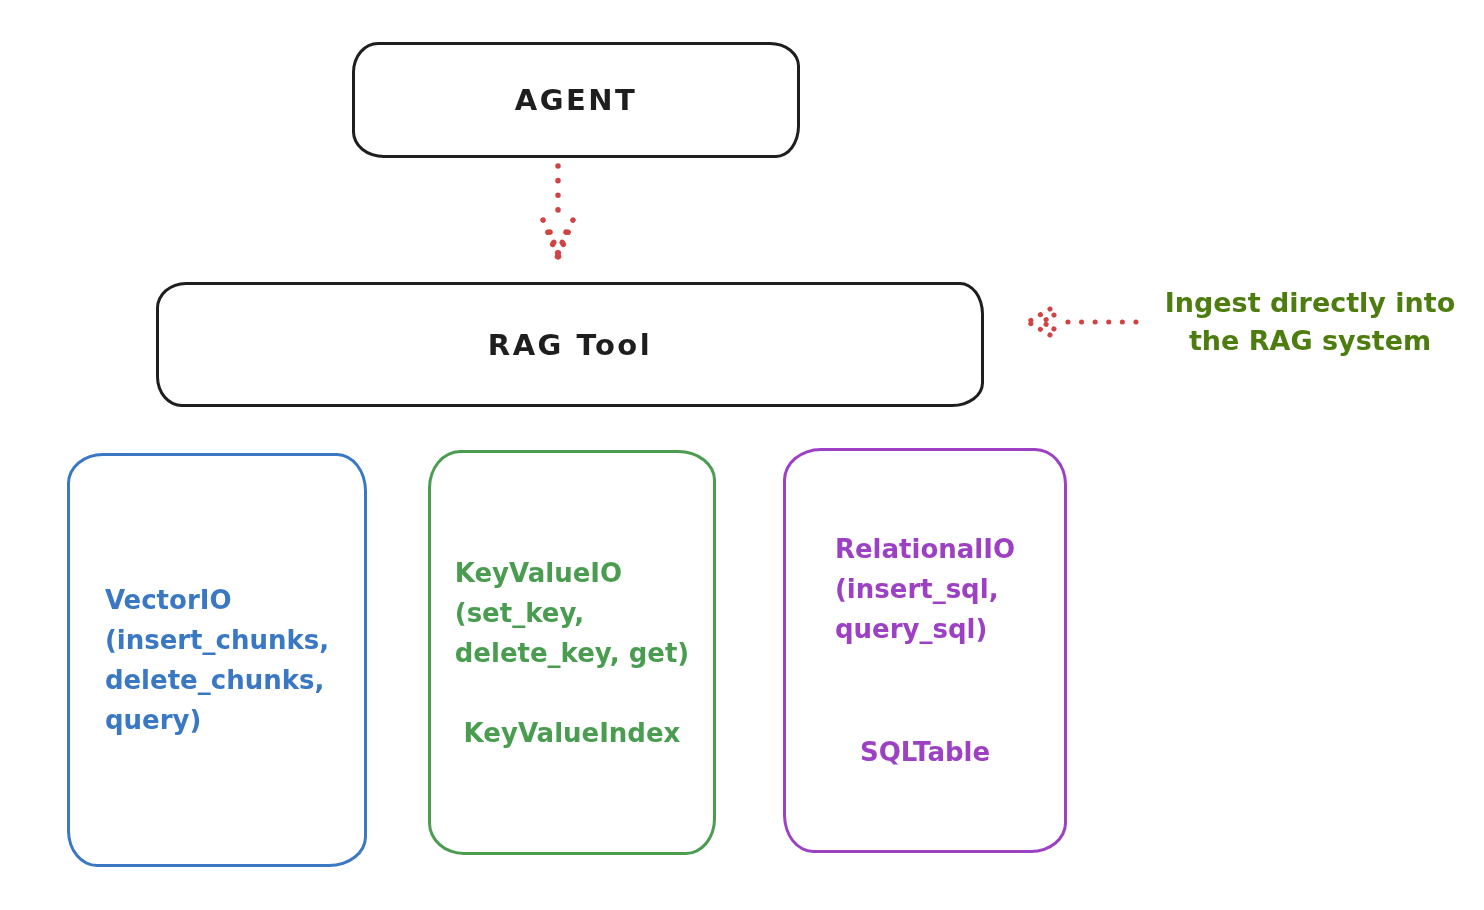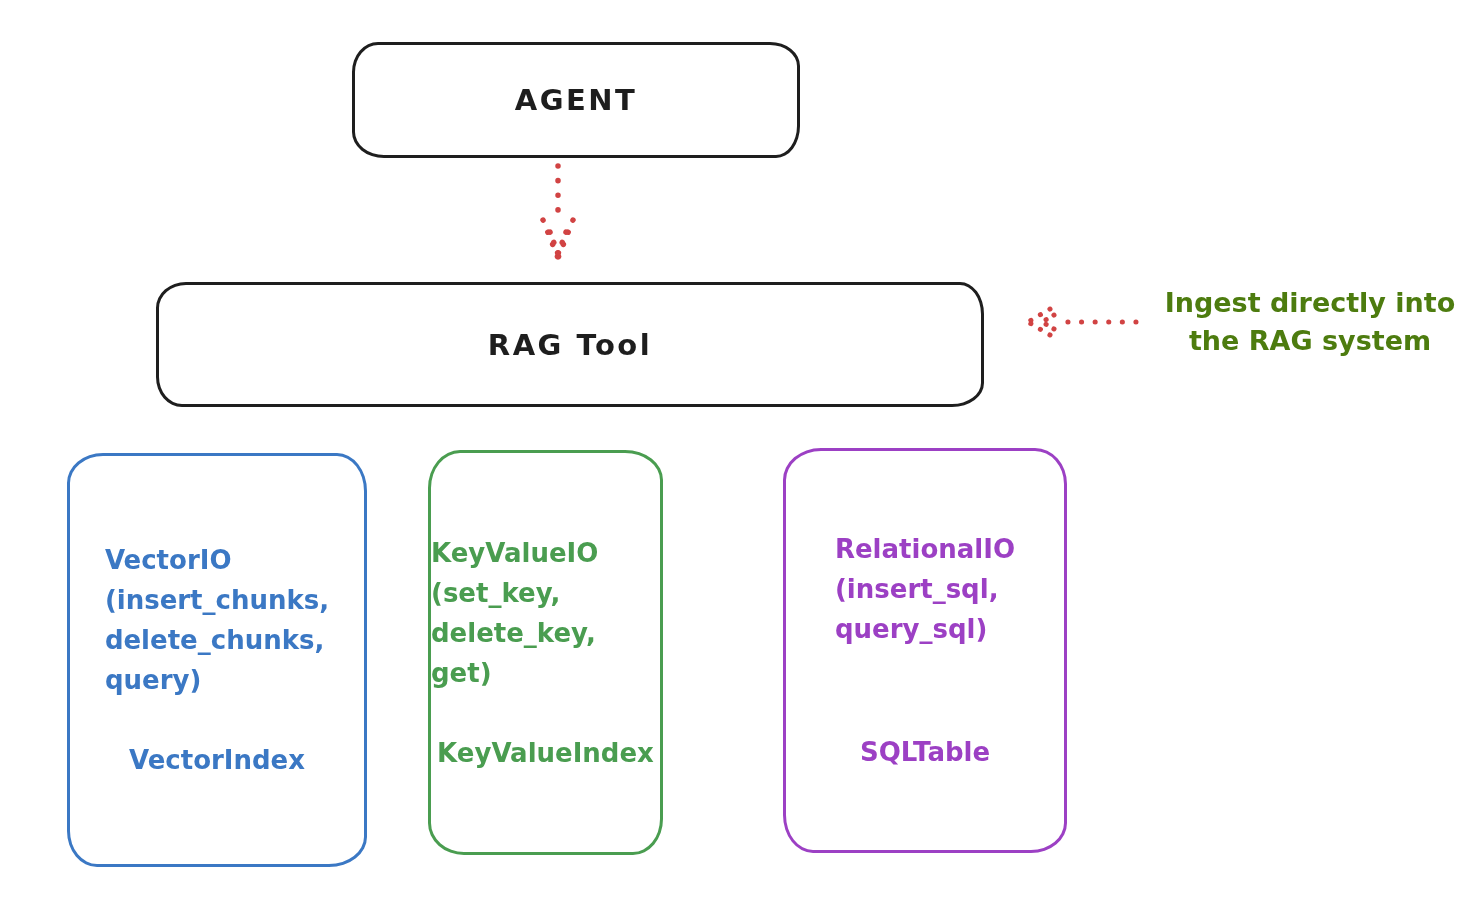--- a/index.html
+++ b/index.html
@@ -70,21 +70,21 @@
   }
   .box-vector {
     left: 67px; top: 453px;
     width: 300px; height: 414px;
     border-color: #3b78c4;
     color: #3b78c4;
     border-radius: 36px 30px 38px 30px / 30px 38px 30px 36px;
   }
   .box-keyvalue {
     left: 428px; top: 450px;
-    width: 235px; height: 405px;
+    width: 288px; height: 405px;
     border-color: #4a9d50;
     color: #4a9d50;
     border-radius: 32px 38px 30px 36px / 38px 30px 36px 32px;
   }
   .box-relational {
     left: 783px; top: 448px;
     width: 284px; height: 405px;
     border-color: #9c40c4;
     color: #9c40c4;
     border-radius: 38px 32px 36px 30px / 32px 36px 30px 38px;
@@ -140,21 +140,20 @@
   </svg>
 
   <div class="annotation-text">Ingest directly into
 the RAG system</div>
 
   <div class="storage-box box-vector">
     <div class="body">VectorIO
 (insert_chunks,
 delete_chunks,
 query)</div>
-    <div class="footer">VectorIndex</div>
   </div>
 
   <div class="storage-box box-keyvalue">
     <div class="body">KeyValueIO
 (set_key,
 delete_key, get)</div>
     <div class="footer">KeyValueIndex</div>
   </div>
 
   <div class="storage-box box-relational">

